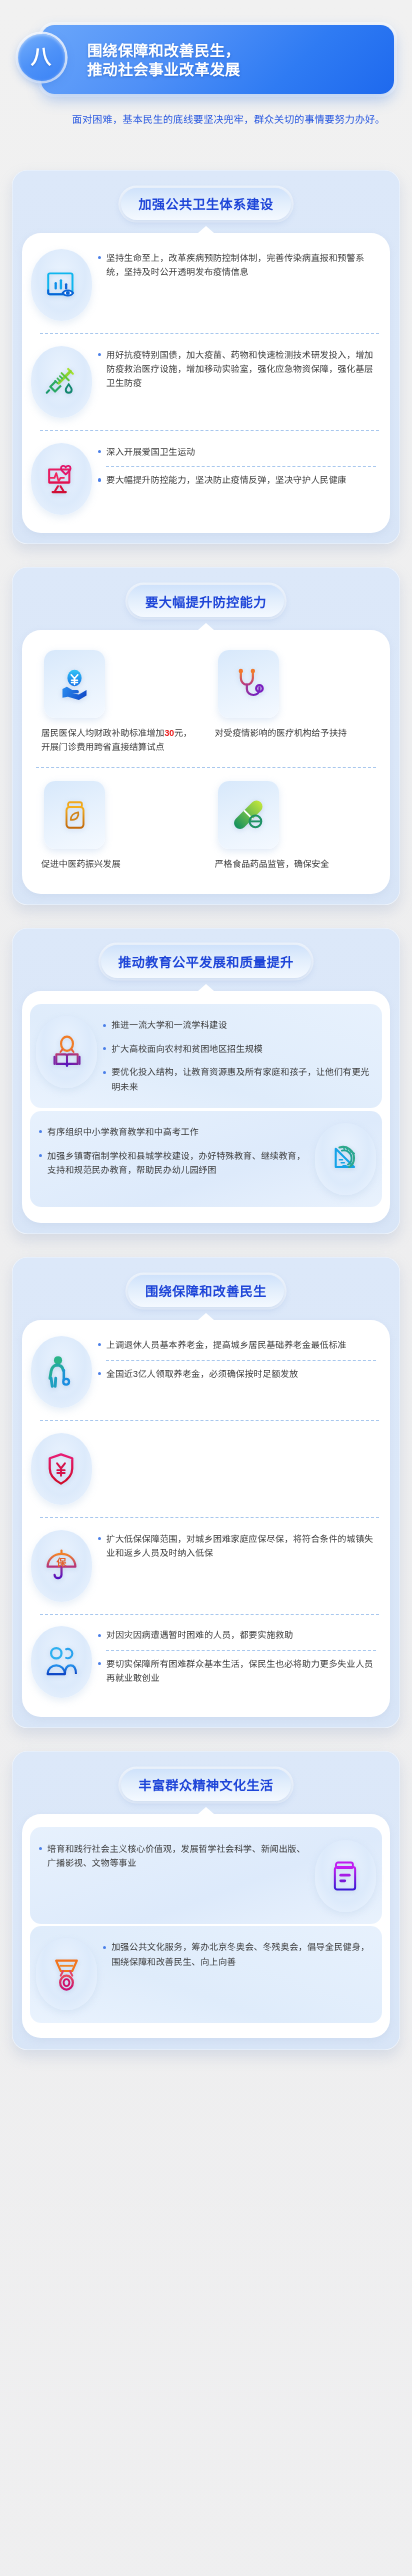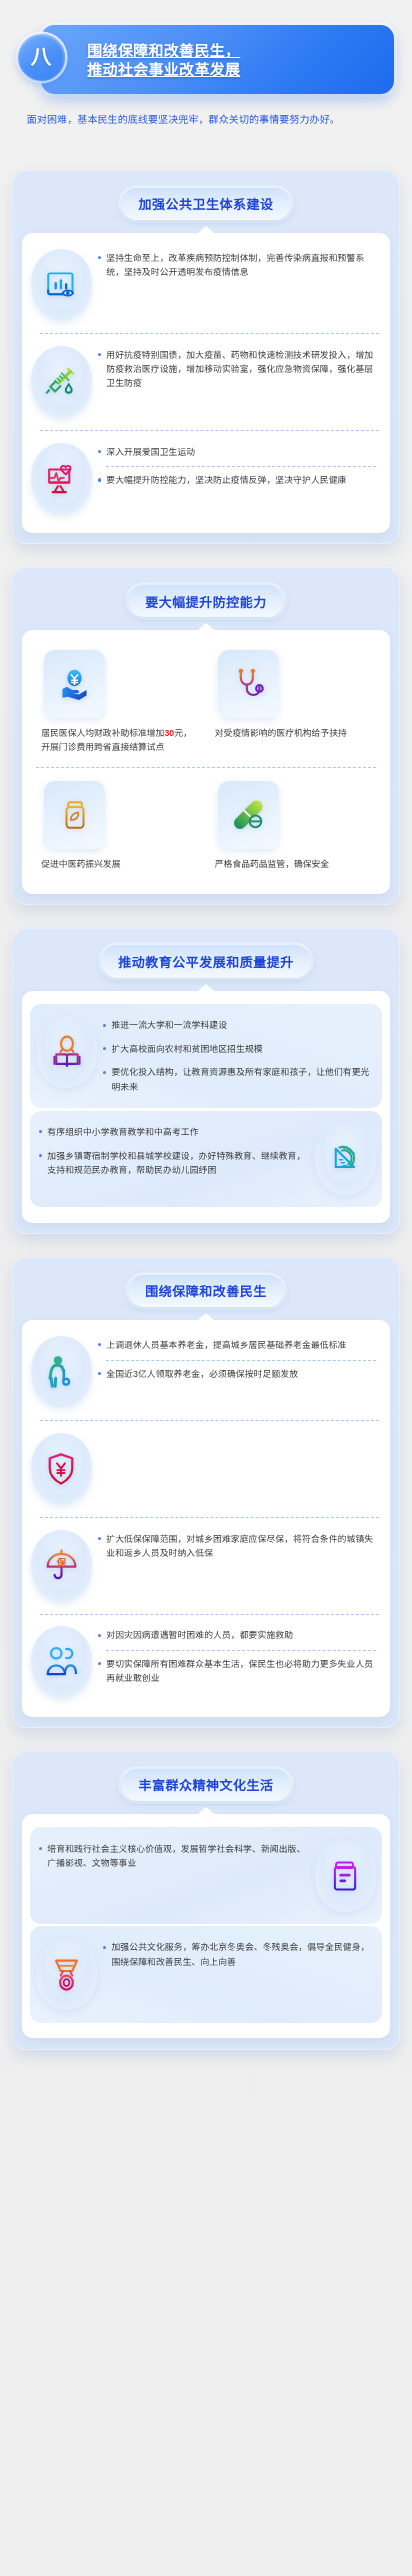--- a/index.html
+++ b/index.html
@@ -40,21 +40,20 @@
     display:flex;
     align-items:center;
   }
   .header-title{
     color:#fff;
     font-size:15px;
     line-height:1.28;
     font-weight:bold;
     letter-spacing:0.3px;
     text-shadow:0 1px 2.6px rgba(22,72,165,.42);
-    text-decoration:underline;
   }
   .header-title span{display:block;}
   .badge{
     position:absolute;
     left:17.5px;
     top:34px;
     width:47px;
     height:47px;
     border-radius:50%;
     background:linear-gradient(150deg,#76b0fb 0%,#4e92f8 50%,#3a82f5 100%);
@@ -72,20 +71,21 @@
     font-weight:bold;
     line-height:1;
     text-shadow:0 1px 2.1px rgba(26,78,170,.4);
   }
   .intro{
     margin:17.5px 15.5px 0 15.5px;
     color:#2b5ae0;
     font-size:10px;
     line-height:1.65;
     letter-spacing:0.1px;
+    text-align:right;
   }
 
   
   .section{
     position:relative;
     margin:0 12.4px 23px 12.4px;
     background:linear-gradient(180deg,#dce8f9 0%,#dbe7f8 55%,#d8e5f7 100%);
     border-radius:15.5px;
     padding:17.5px 9.3px 11.3px 9.3px;
     box-shadow:0 6.2px 12.4px rgba(150,170,200,.28),
@@ -113,21 +113,21 @@
     width:0;height:0;
     margin:6.2px auto -0.5px auto;
     border-left:8.2px solid transparent;
     border-right:8.2px solid transparent;
     border-bottom:7.2px solid #ffffff;
     position:relative;
     z-index:3;
   }
   .sec-body{
     background:#ffffff;
-    border-radius:10px;
+    border-radius:19px;
     padding:11.3px 8.2px 13.4px 8.2px;
     box-shadow:0 2.1px 7.2px rgba(160,180,210,.18);
   }
 
   
   .row{
     display:flex;
     align-items:flex-start;
     gap:3.1px;
     padding:5.2px 1px;

